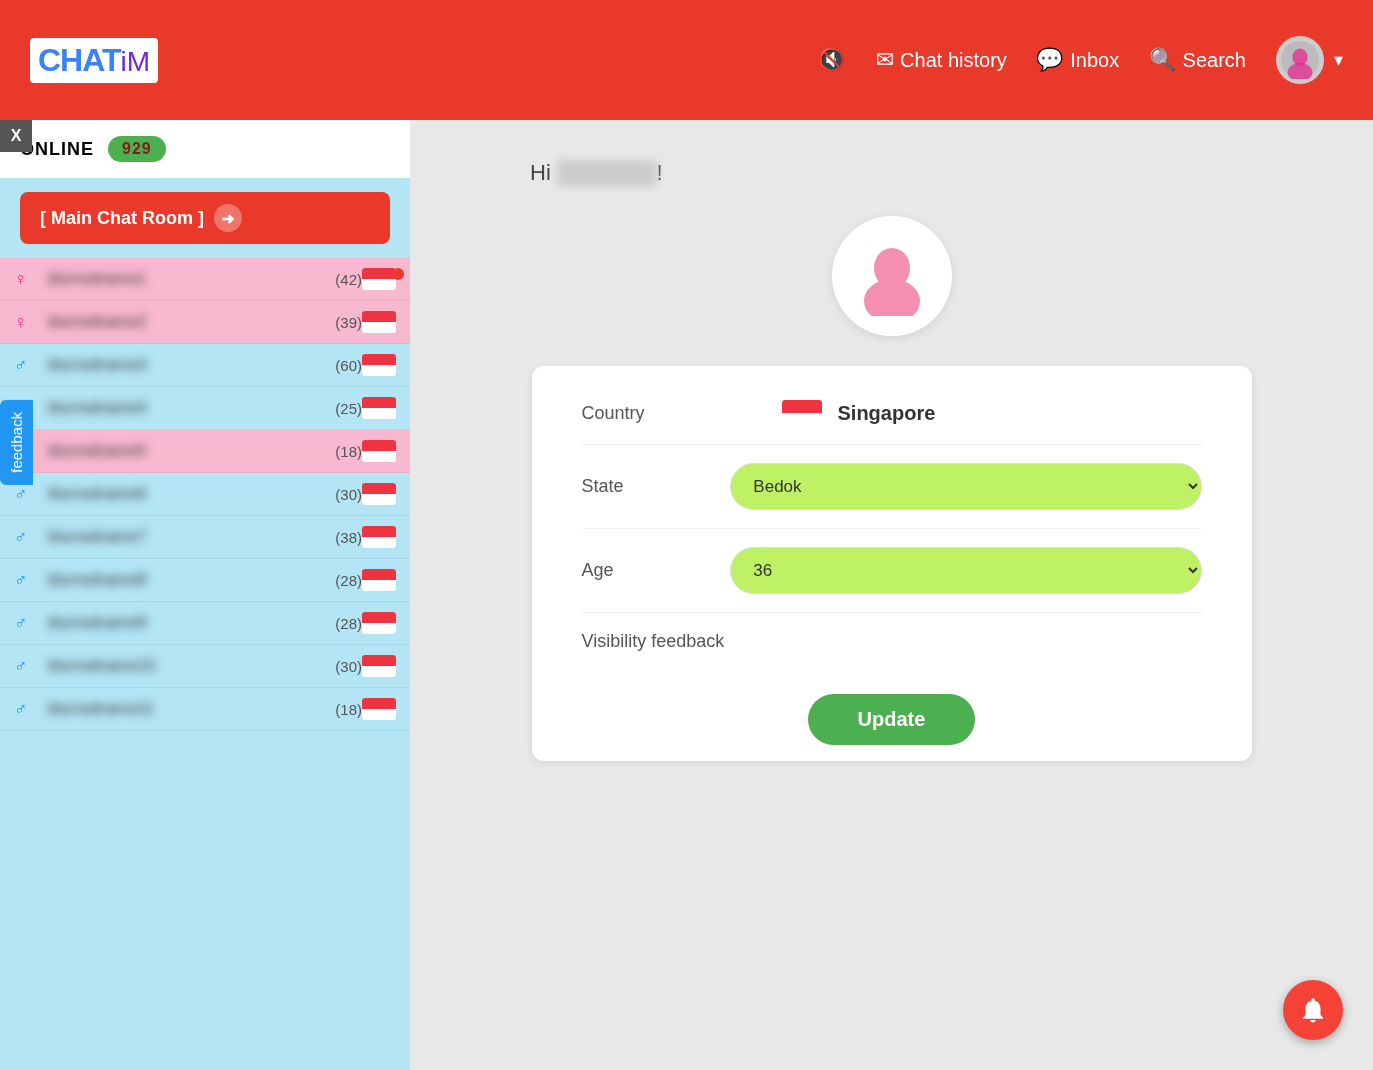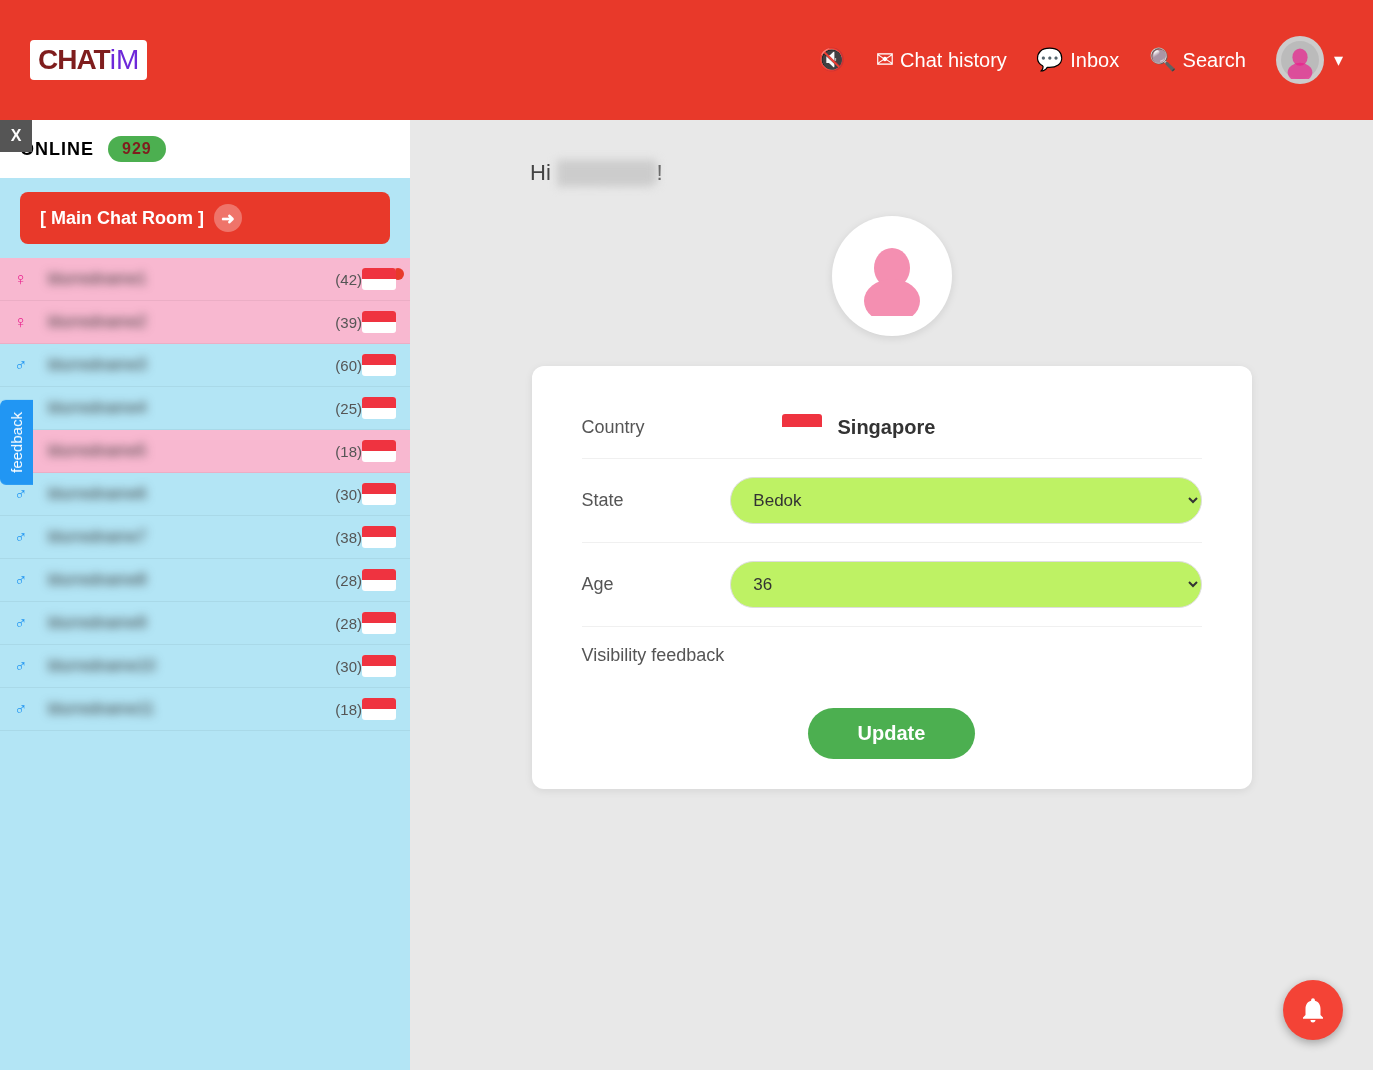--- a/index.html
+++ b/index.html
@@ -17,23 +17,23 @@
     .logo {
       display: flex;
       align-items: center;
     }
     .logo-box {
       background: white;
       padding: 4px 8px;
       border-radius: 4px;
     }
     .logo-chat {
-      font-size: 28px;
+      font-size: 32px;
       font-weight: 900;
-      color: #7f1d1d;
+      color: #3b82f6;
       letter-spacing: -1px;
     }
     .logo-im {
       font-size: 28px;
       font-weight: 400;
       color: #6d28d9;
     }
     .header-nav {
       display: flex;
       align-items: center;
@@ -267,21 +267,21 @@
     }
     .profile-avatar svg {
       width: 80px;
       height: 80px;
     }
 
     
     .profile-card {
       background: white;
       border-radius: 12px;
-      padding: 30px 50px;
+      padding: 16px 50px;
       width: 720px;
       box-shadow: 0 2px 8px rgba(0,0,0,0.08);
     }
     .profile-row {
       display: flex;
       align-items: center;
       padding: 18px 0;
       border-bottom: 1px solid #f0f0f0;
     }
     .profile-row:last-of-type {

